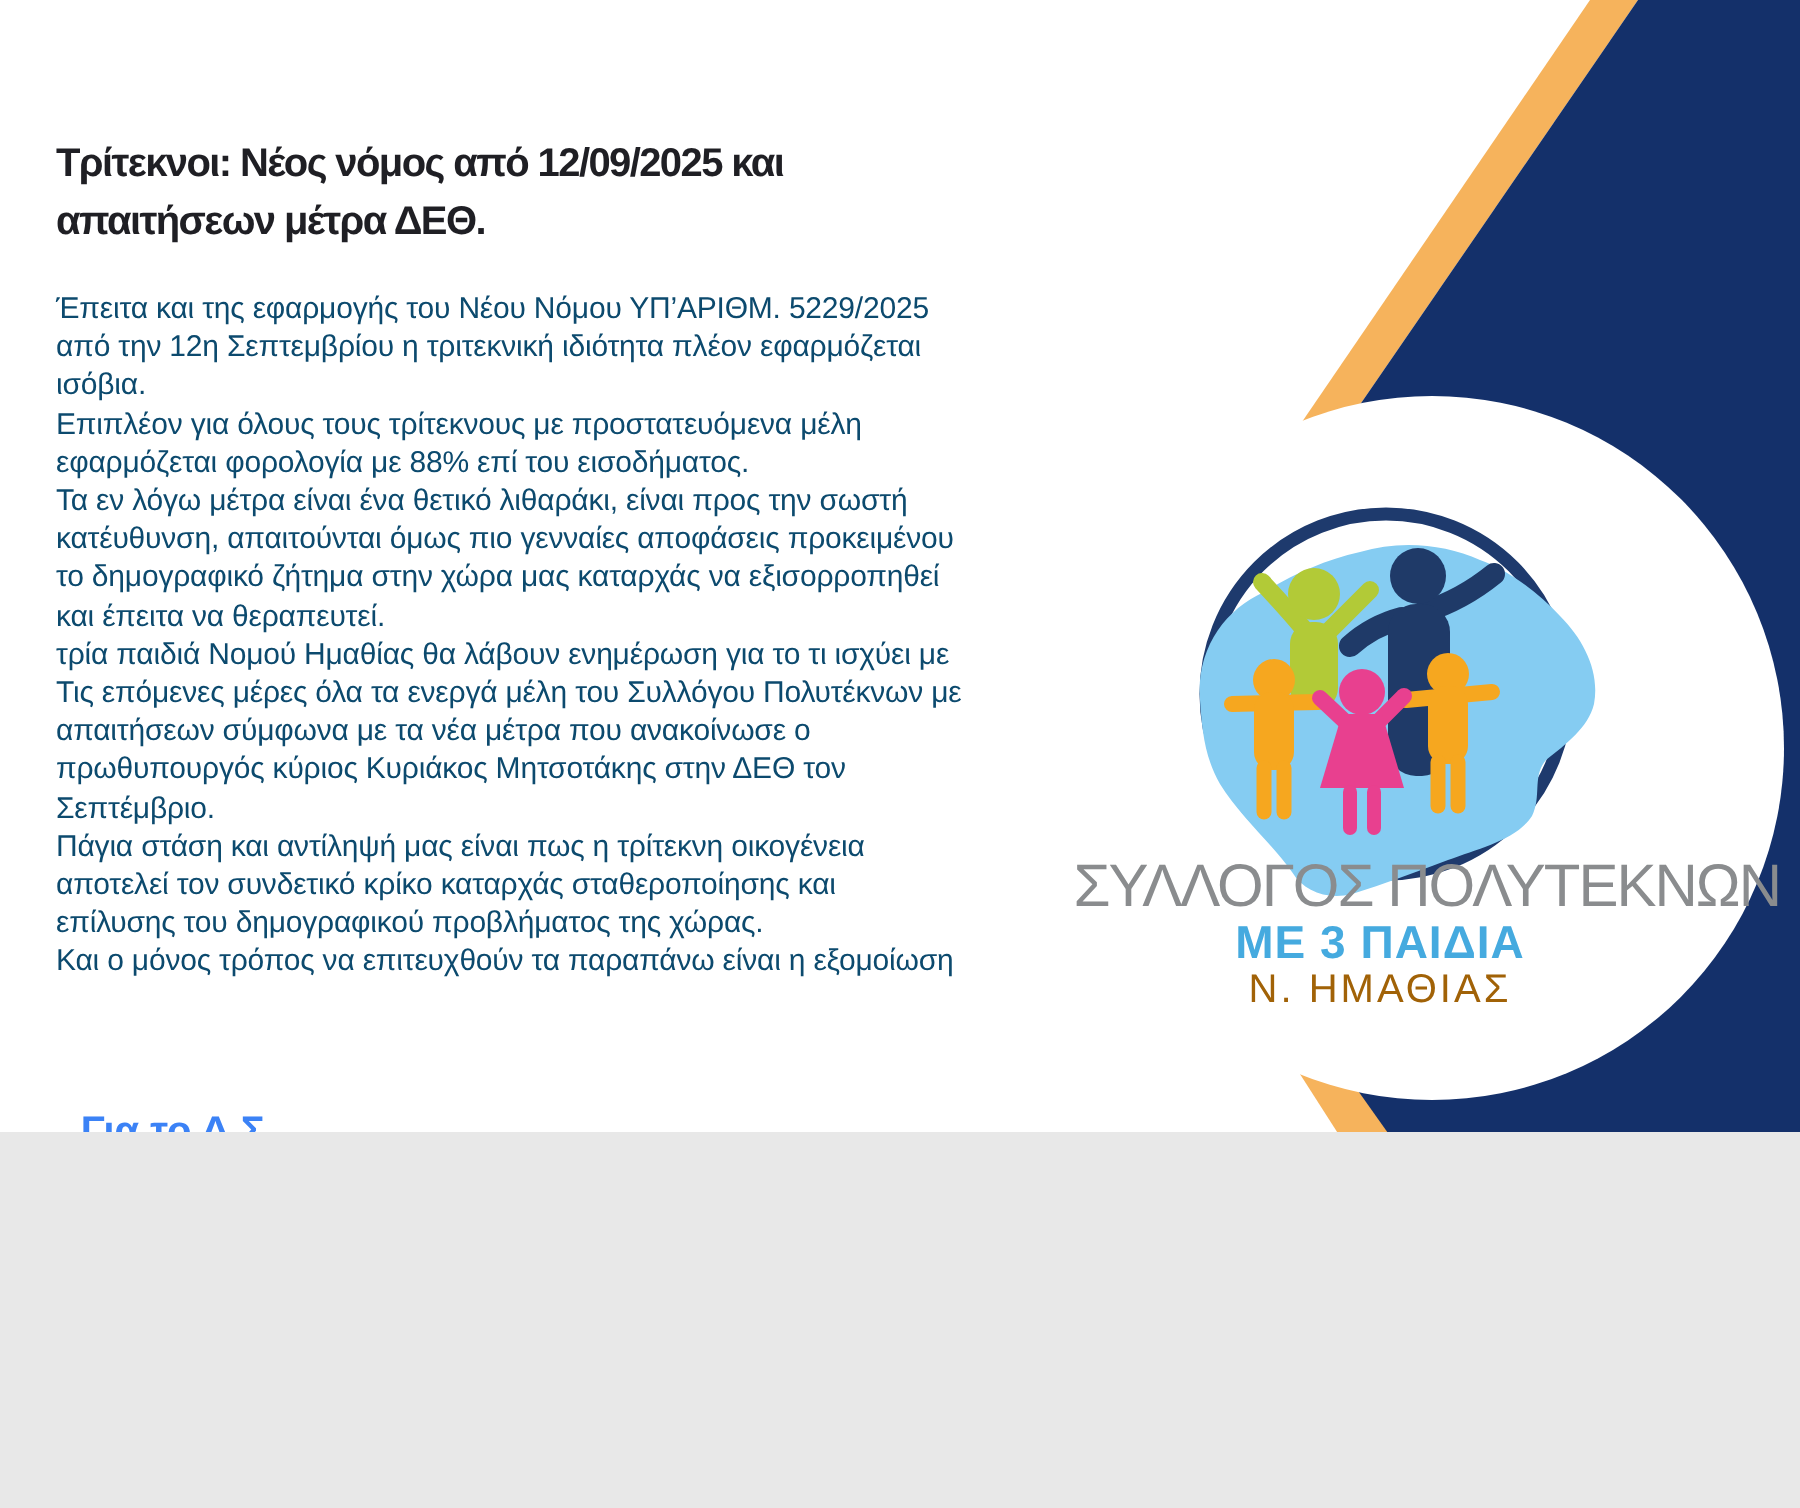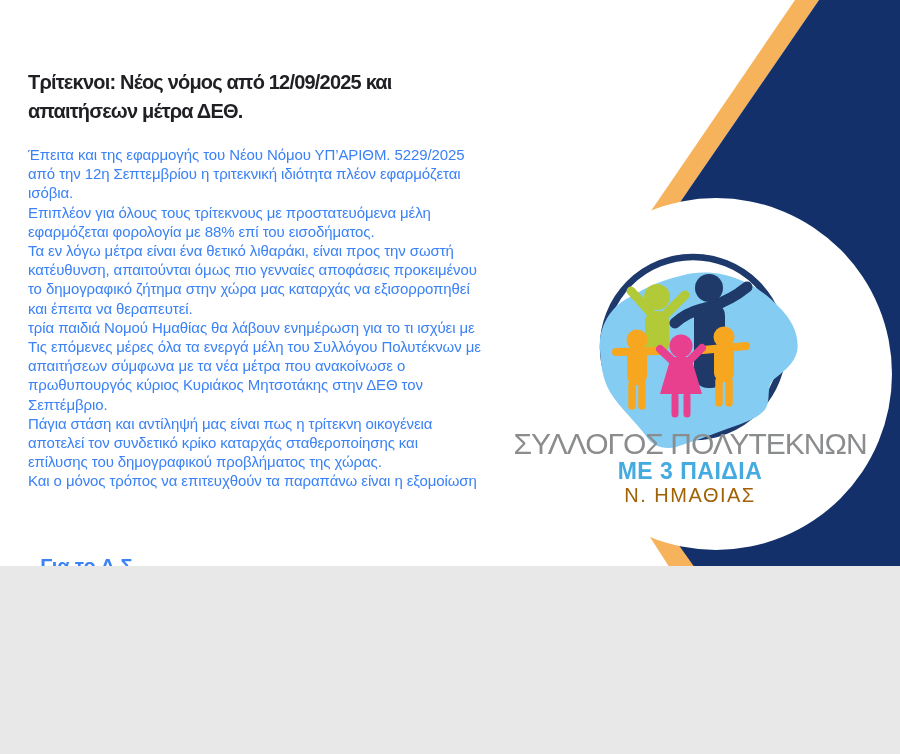--- a/index.html
+++ b/index.html
@@ -16,31 +16,31 @@
   .title{
     left:28px;top:68px;
     font-size:20px;font-weight:700;
     line-height:29px;letter-spacing:-0.8px;
     color:#1f1f24;
   }
   .body-block{
     left:28px;top:145px;
     font-size:15px;line-height:19.2px;
     letter-spacing:-0.1px;
-    color:#3b82f6;
+    color:#0c4a6e;
   }
   .signature{
     left:28px;top:553px;
     font-size:20px;font-weight:700;
     line-height:27.5px;
     color:#3b82f6;
     text-align:center;
   }
   .logo-text{left:490px;width:400px;text-align:center;}
-  .logo-line1{top:427px;font-size:30px;letter-spacing:-1px;color:#8a8c8e;}
+  .logo-line1{top:427px;font-size:30px;letter-spacing:-1px;color:#8a8c8e;text-align:right;}
   .logo-line2{top:458px;font-size:23px;font-weight:700;letter-spacing:0.5px;color:#45aadf;}
   .logo-line3{top:484px;font-size:20px;letter-spacing:1.5px;color:#a16207;}
 </style>
 </head>
 <body>
 
 <div class="page">
 
   <svg class="art" viewBox="0 0 900 754" aria-hidden="true">
 

